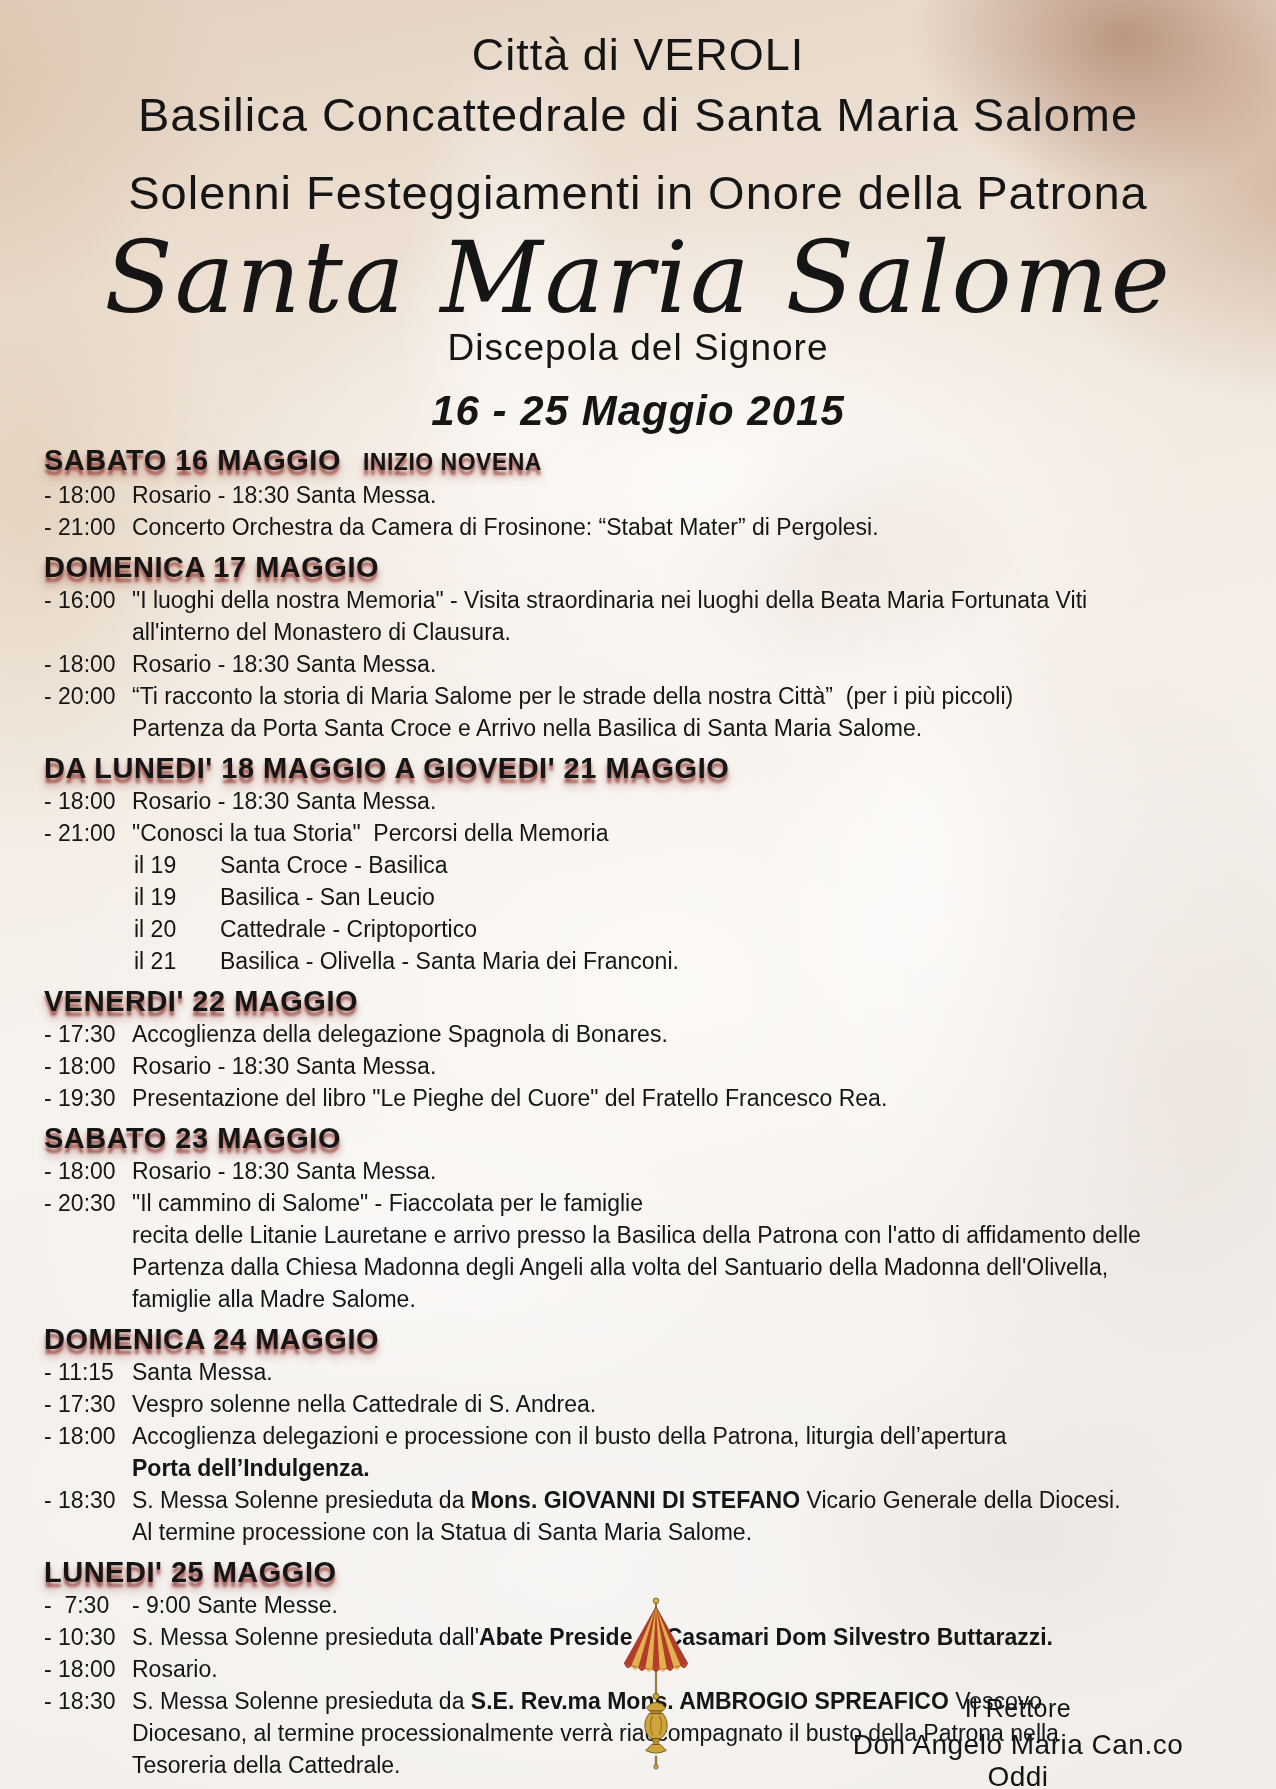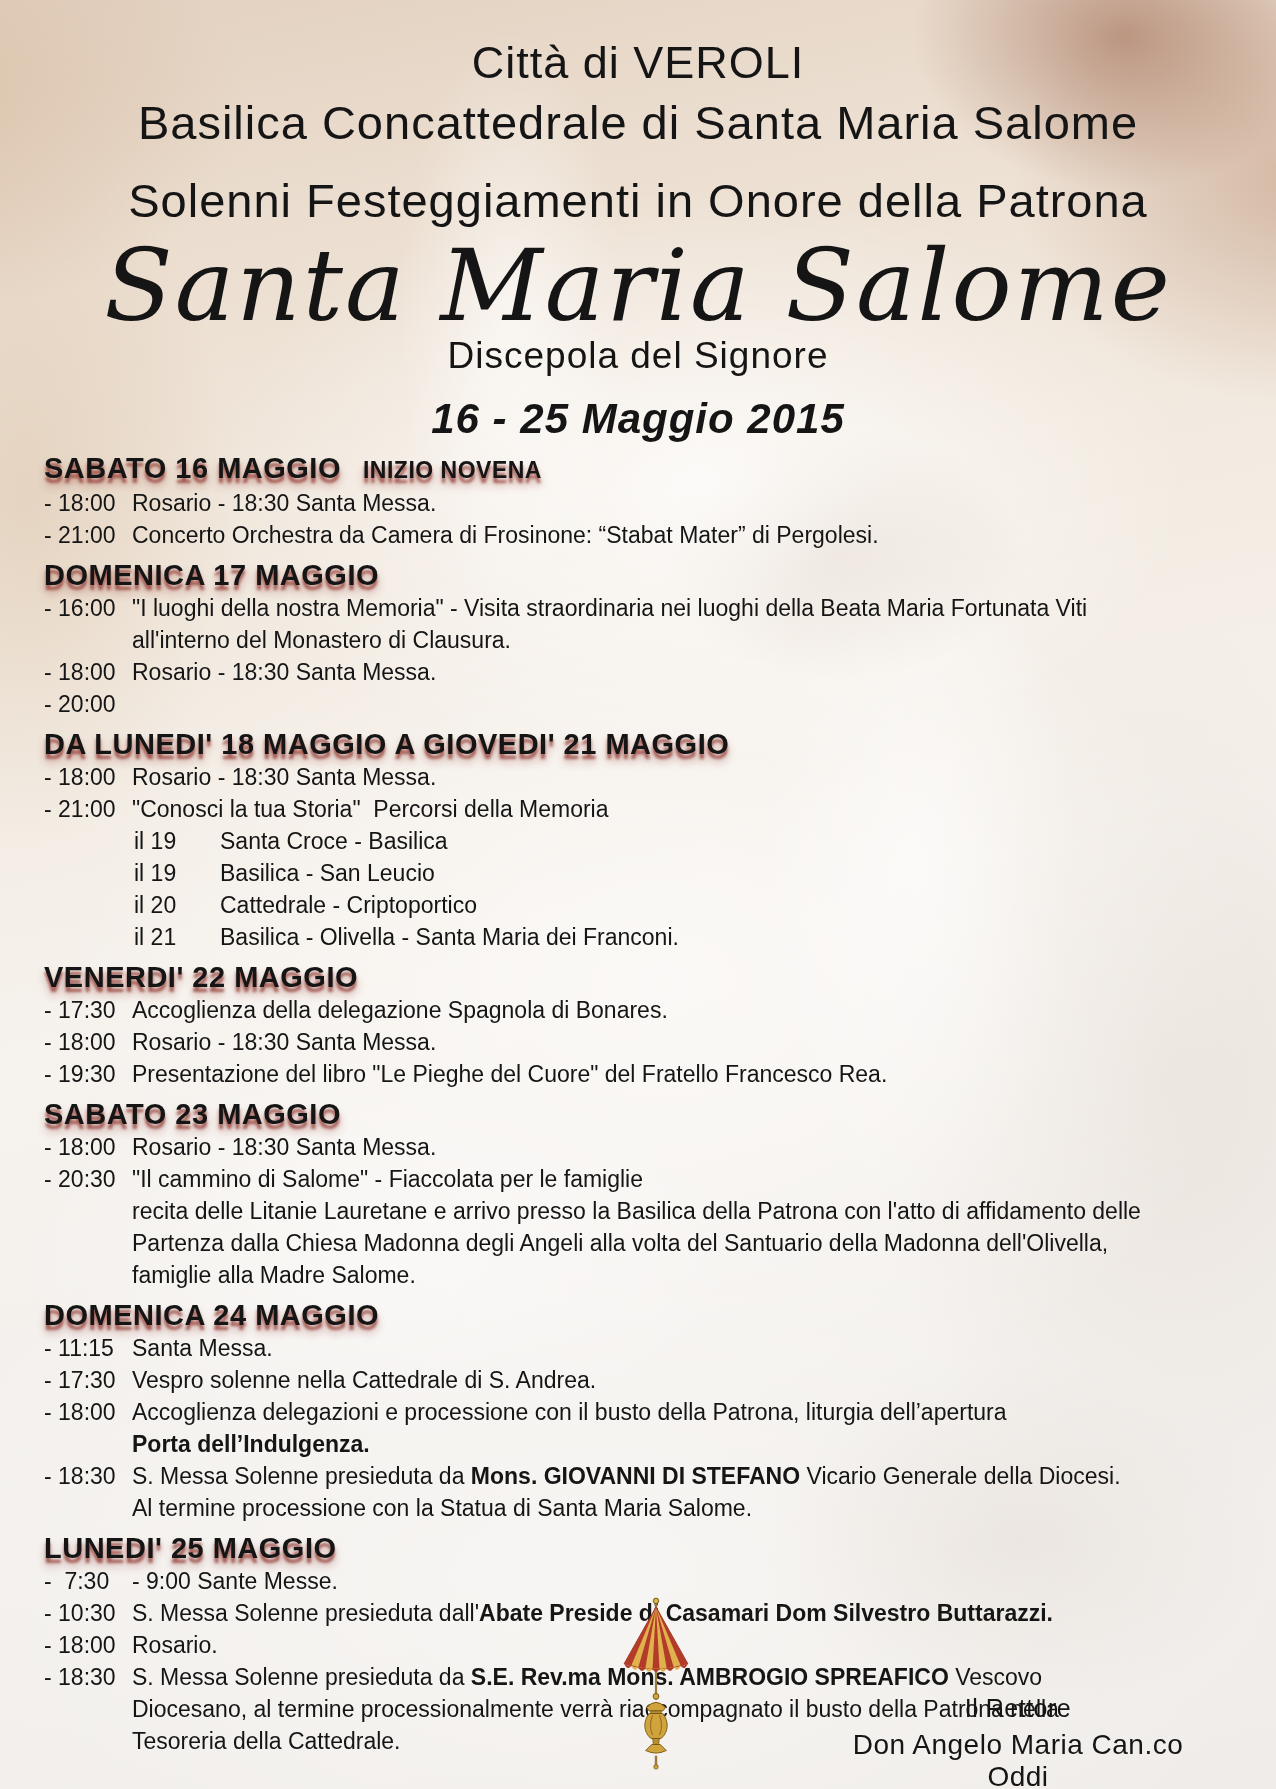--- a/index.html
+++ b/index.html
@@ -22,21 +22,21 @@
   .sheen{position:absolute;inset:0;pointer-events:none;
     background:
       radial-gradient(ellipse 160px 420px at 40% 18%, rgba(255,255,255,.55), transparent 70%),
       radial-gradient(ellipse 220px 520px at 72% 48%, rgba(255,255,255,.5), transparent 72%),
       radial-gradient(ellipse 500px 260px at 30% 70%, rgba(255,255,255,.45), transparent 75%),
       radial-gradient(ellipse 340px 240px at 80% 86%, rgba(224,214,204,.4), transparent 75%);
   }
   .content{position:relative;z-index:2}
 
   .top{text-align:center}
-  .t1{padding-top:38px;font-size:45px;line-height:50px;letter-spacing:1px}
+  .t1{padding-top:30px;font-size:45px;line-height:50px;letter-spacing:1px}
   .t2{margin-top:6px;font-size:47px;line-height:58px;letter-spacing:1px}
   .t3{margin-top:20px;font-size:47px;line-height:58px;letter-spacing:1px}
   .script-title{font-family:"DejaVu Serif",serif;font-style:italic;font-size:100px;line-height:112px;letter-spacing:2px}
   .subtitle{margin-top:-8px;font-size:37px;line-height:44px;letter-spacing:1px}
   .dates{margin-top:16px;font-size:42px;line-height:50px;font-weight:700;font-style:italic;letter-spacing:1px}
 
   .schedule{margin-top:8px;padding:0 18px 0 44px;}
   .section{margin-top:8px}
   .day-header{font-size:29px;line-height:33px;font-weight:700;letter-spacing:.5px;
     text-shadow:0 5px 3px rgba(148,62,55,.8), 0 8px 9px rgba(148,62,55,.42);}
@@ -97,20 +97,24 @@
             </div>
           </div>
           <div class="event">
             <div class="time">- 18:00</div>
             <div class="ebody">
               <div class="line"><span>Rosario - 18:30 Santa Messa.</span></div>
             </div>
           </div>
           <div class="event">
             <div class="time">- 20:00</div>
+            <div class="ebody">
+              <div class="line"><span>“Ti racconto la storia di Maria Salome per le strade della nostra Città”  (per i più piccoli)</span></div>
+              <div class="line"><span>Partenza da Porta Santa Croce e Arrivo nella Basilica di Santa Maria Salome.</span></div>
+            </div>
           </div>
         </div>
         <div class="section">
           <div class="day-header"><span>DA LUNEDI' 18 MAGGIO A GIOVEDI' 21 MAGGIO</span></div>
           <div class="event">
             <div class="time">- 18:00</div>
             <div class="ebody">
               <div class="line"><span>Rosario - 18:30 Santa Messa.</span></div>
             </div>
           </div>

